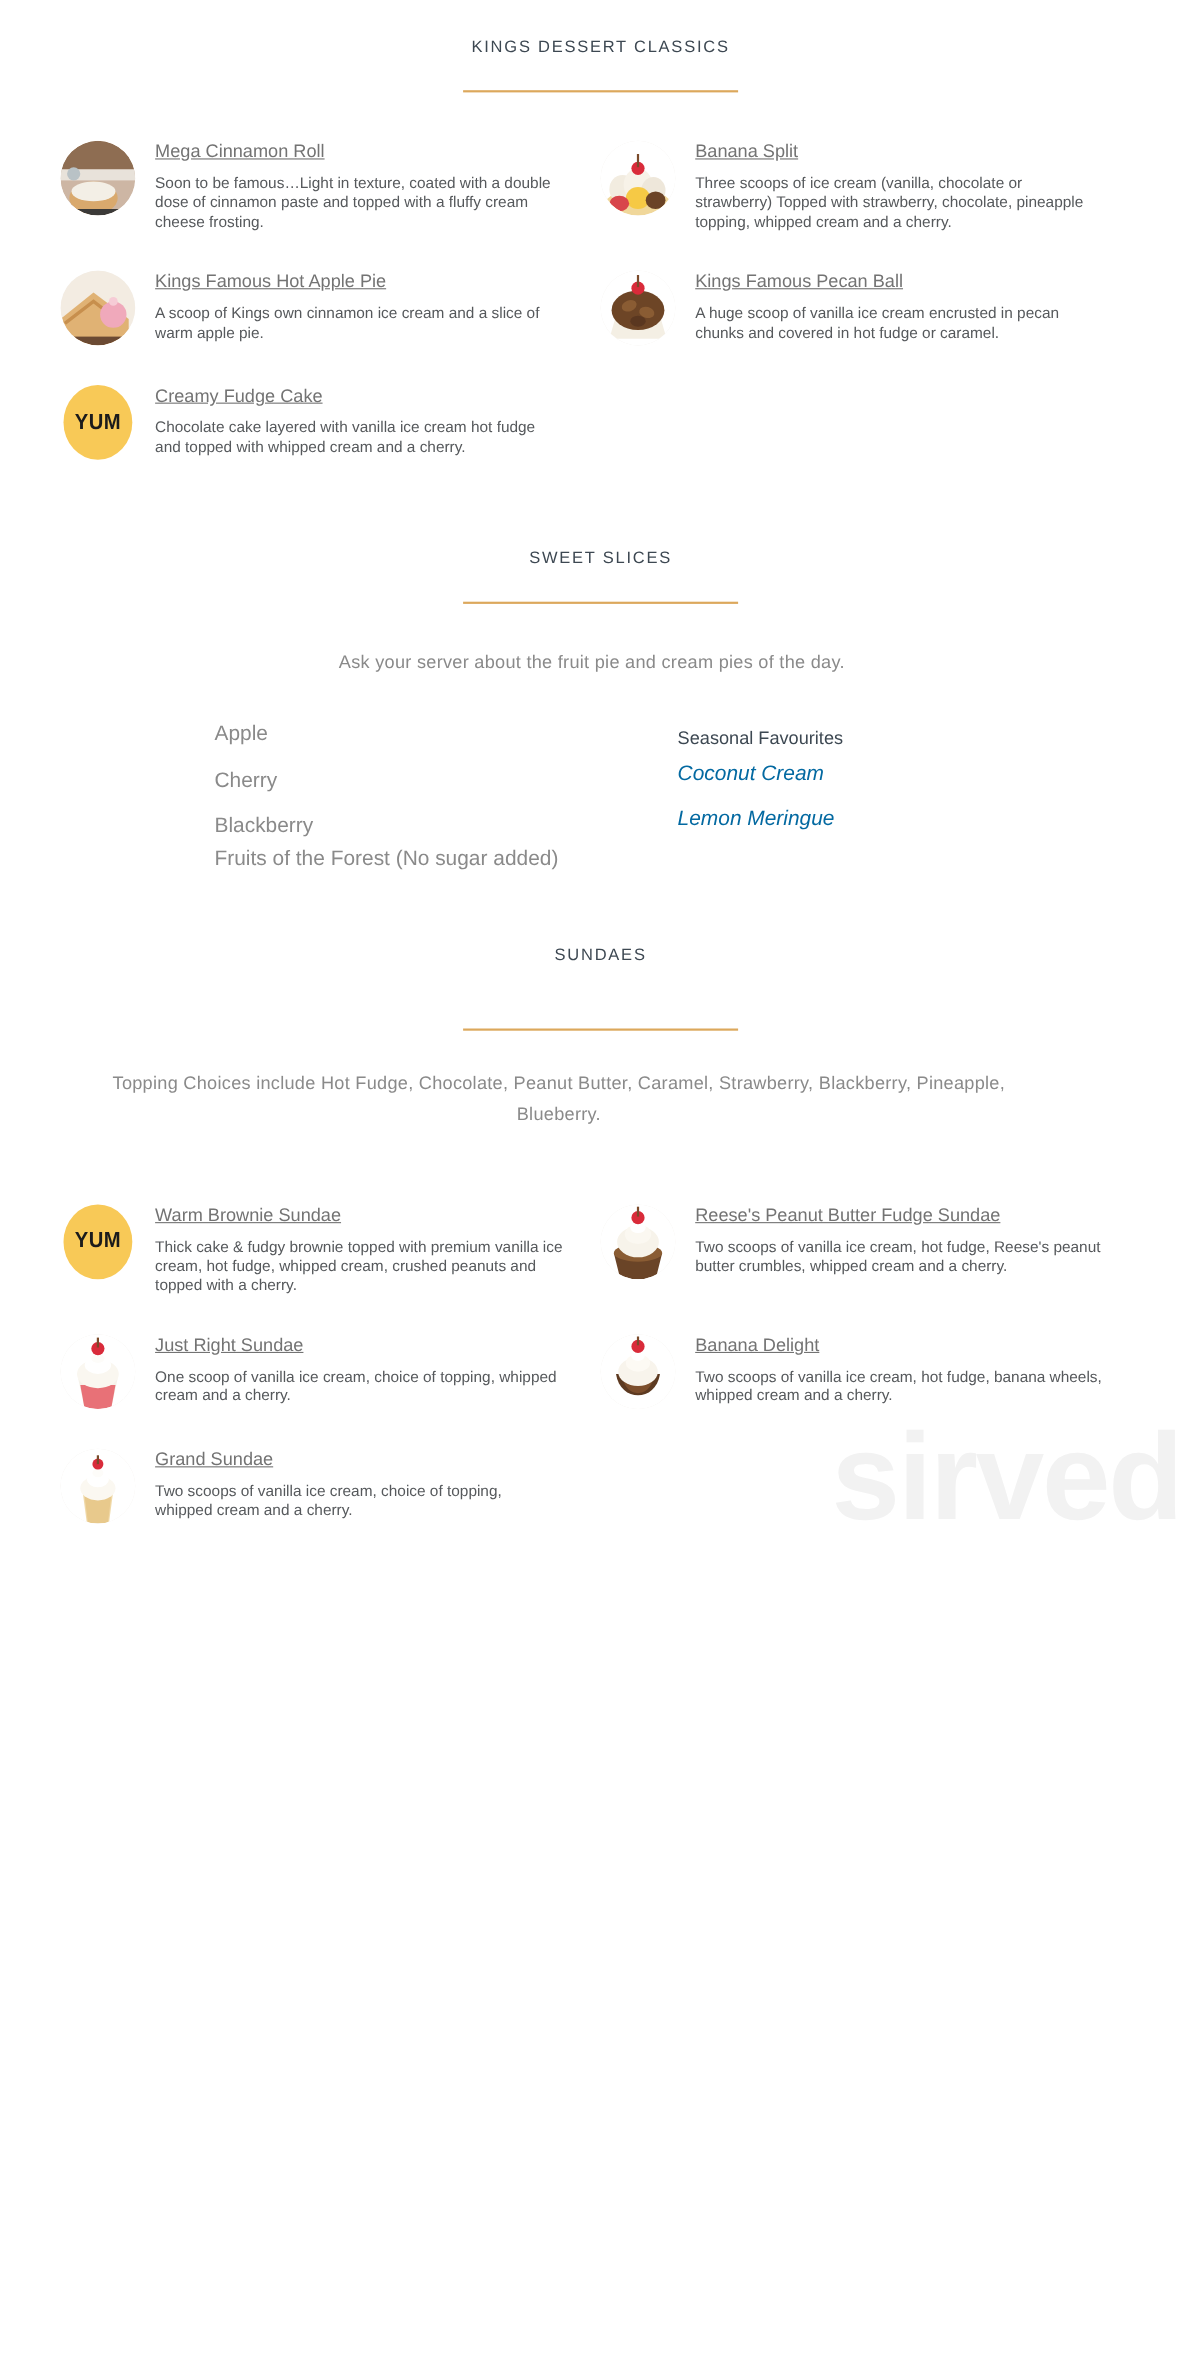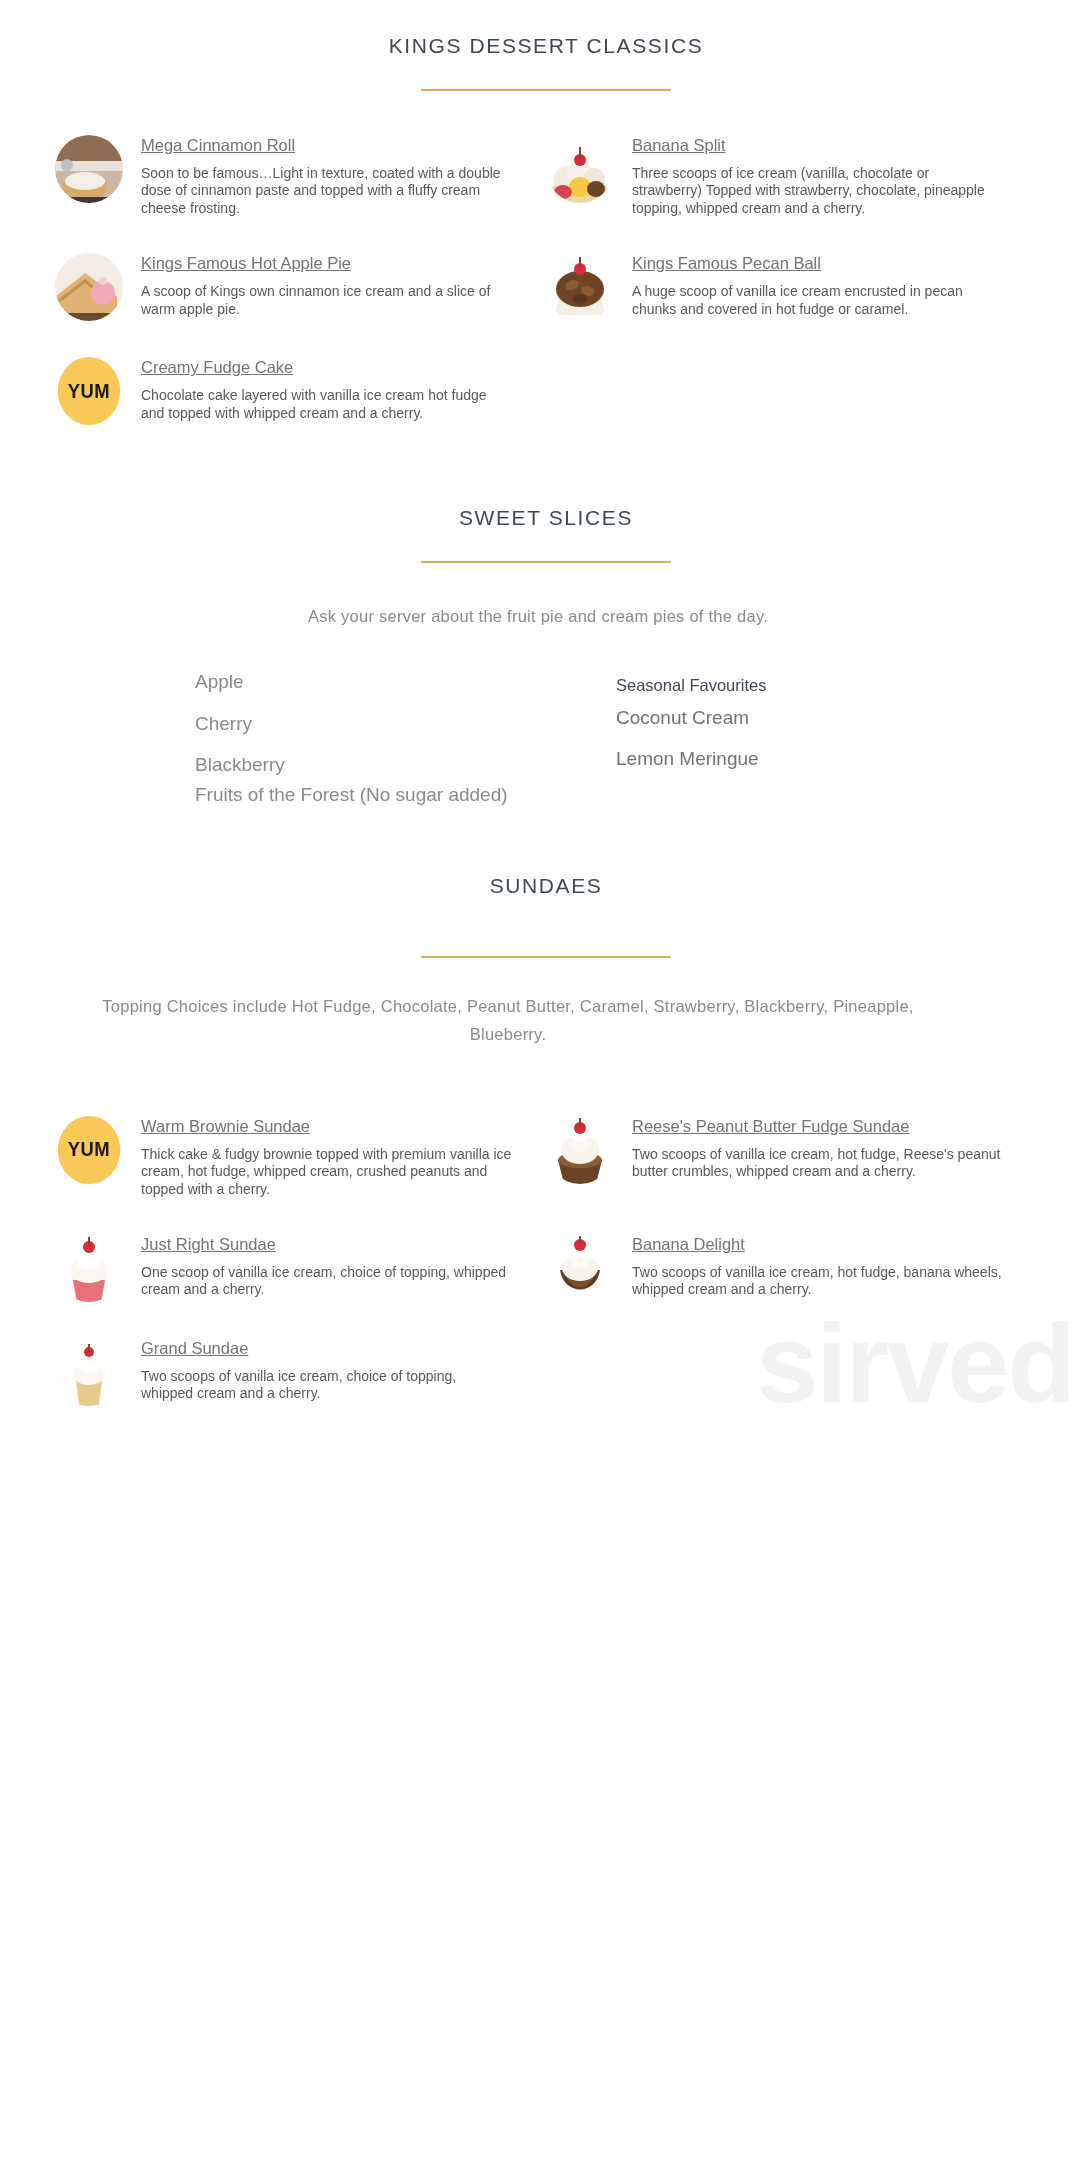--- a/index.html
+++ b/index.html
@@ -34,21 +34,21 @@
 
   
   .section {
     position: relative;
     z-index: 2;
   }
   .section-head {
     text-align: center;
   }
   .section-title {
-    font-size: 21px;
+    font-size: 15px;
     letter-spacing: 1.6px;
     color: #3d4852;
     font-weight: 400;
     text-transform: uppercase;
   }
   .section-rule {
     width: 250px;
     height: 2px;
     background: #dca85c;
     margin: 31px auto 0 auto;
@@ -127,21 +127,21 @@
     color: #3d4852;
     line-height: 24px;
     margin-bottom: 12px;
   }
   .pie-line {
     font-size: 19px;
     line-height: 17.4px;
     color: #8a8a8a;
     margin-bottom: 13px;
   }
-  .pie-col.right .pie-line { color: #737373; }
+  .pie-col.right .pie-line { color: #0369a1; font-style: italic; }
 </style>
 </head>
 <body>
 
 <div class="watermark">
   <div class="watermark-text">sirved</div>
 </div>
 
 <div class="section" style="padding-top:34px;">
   <div class="section-head">

